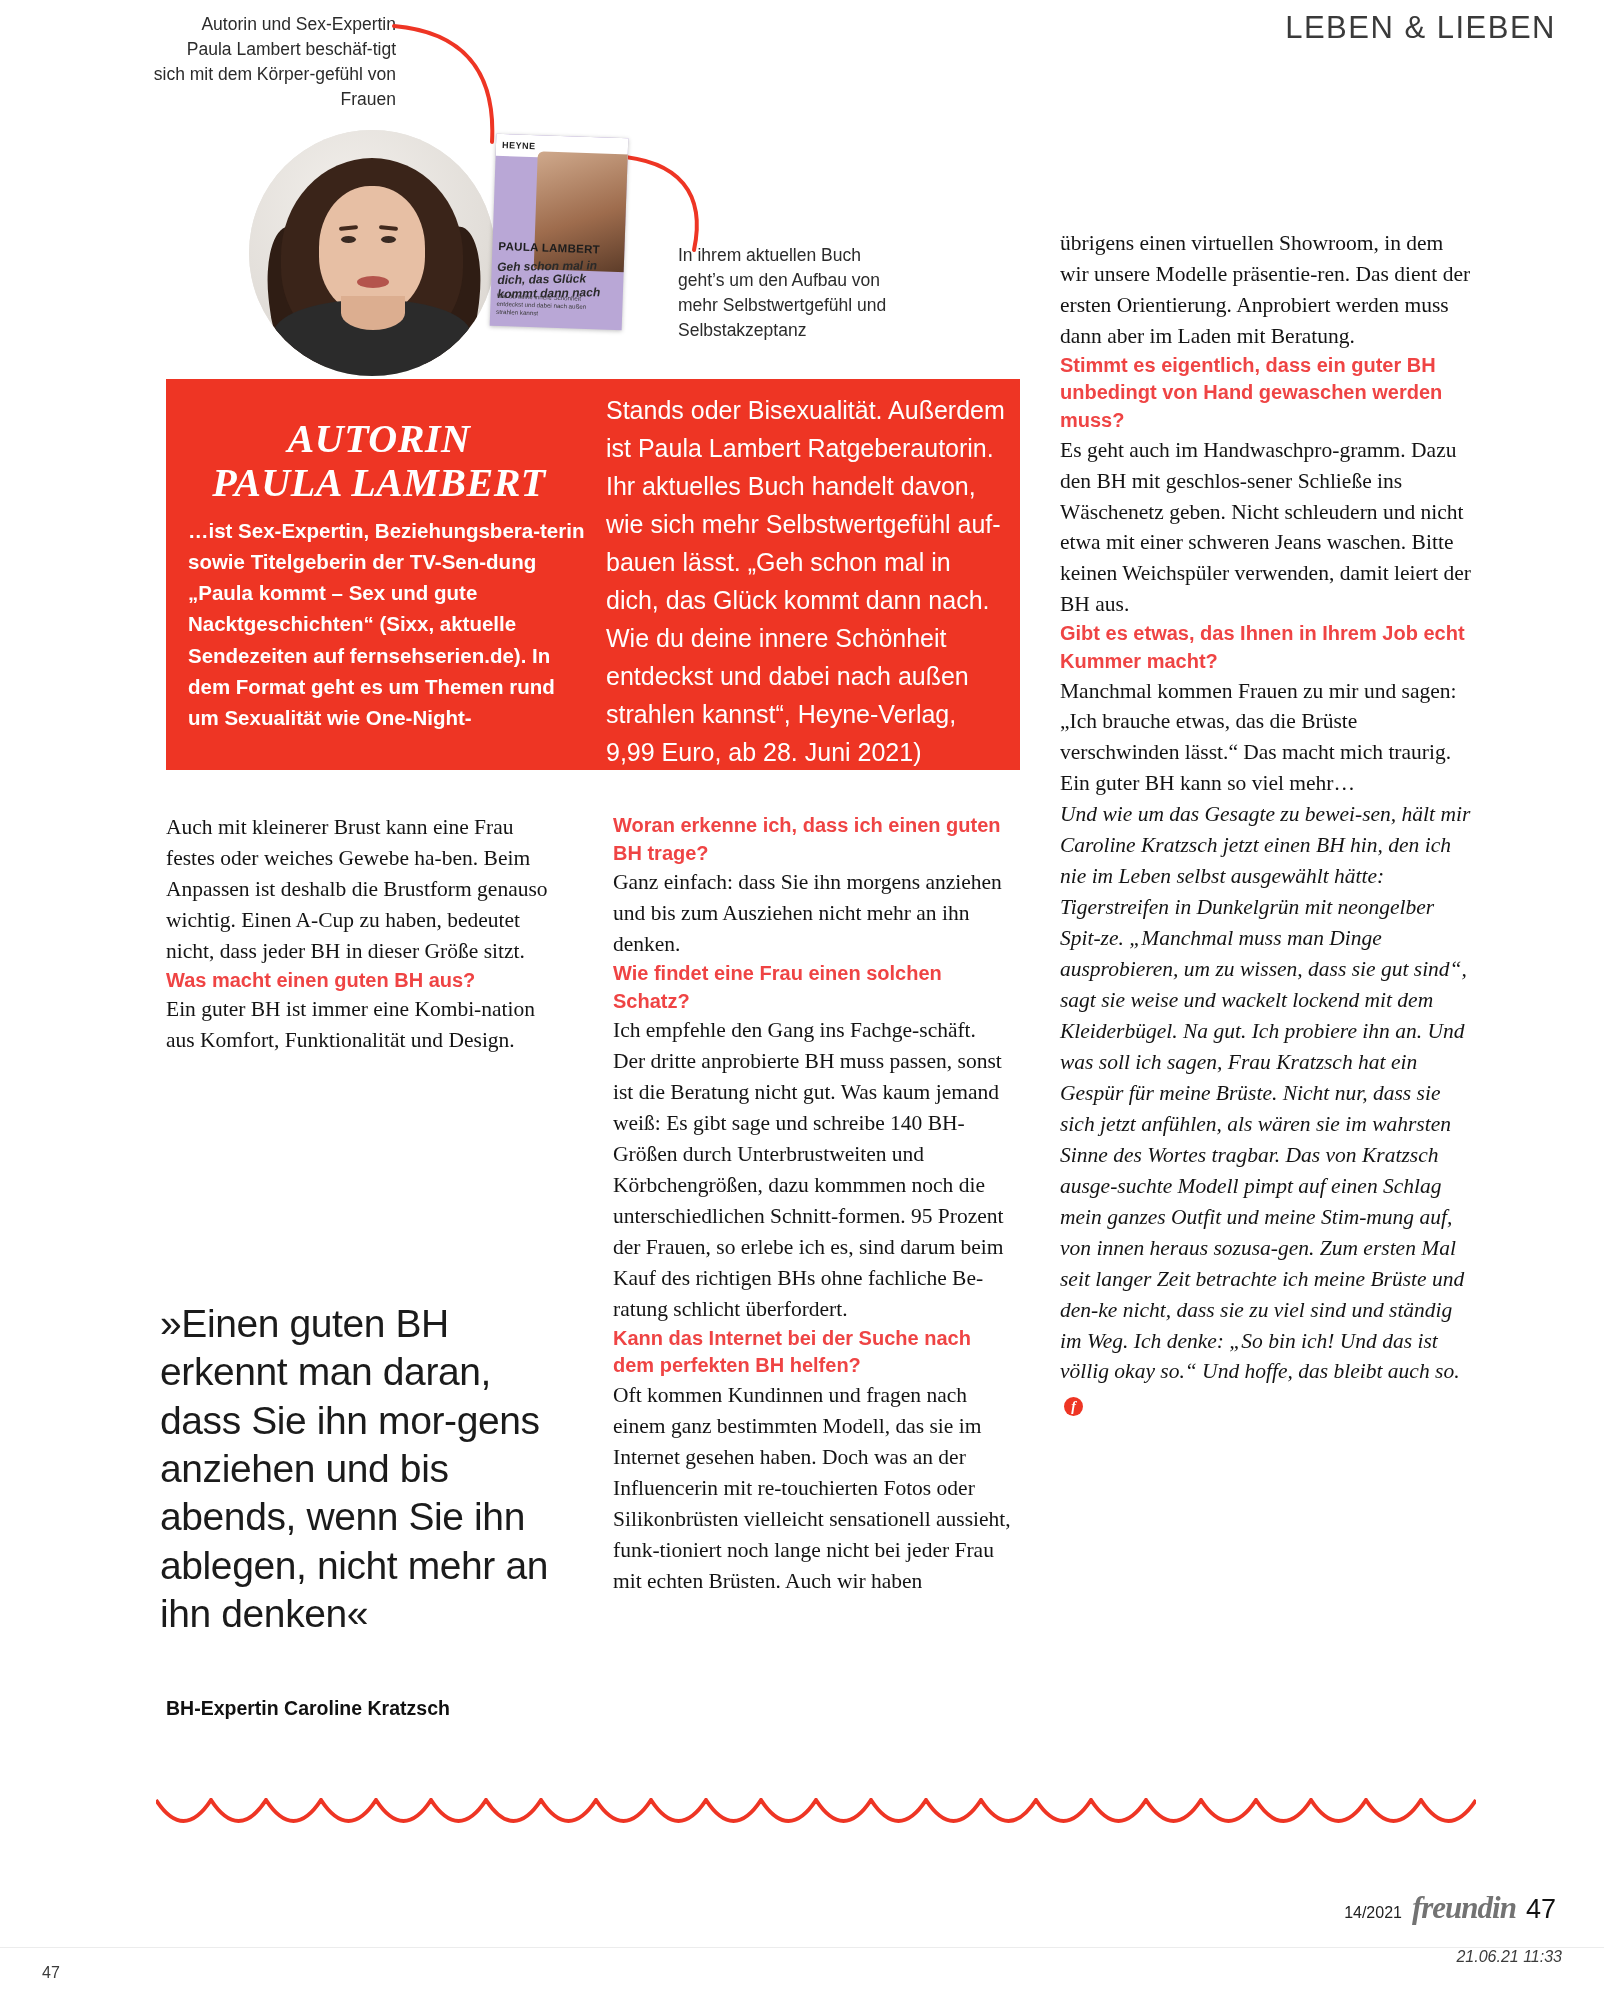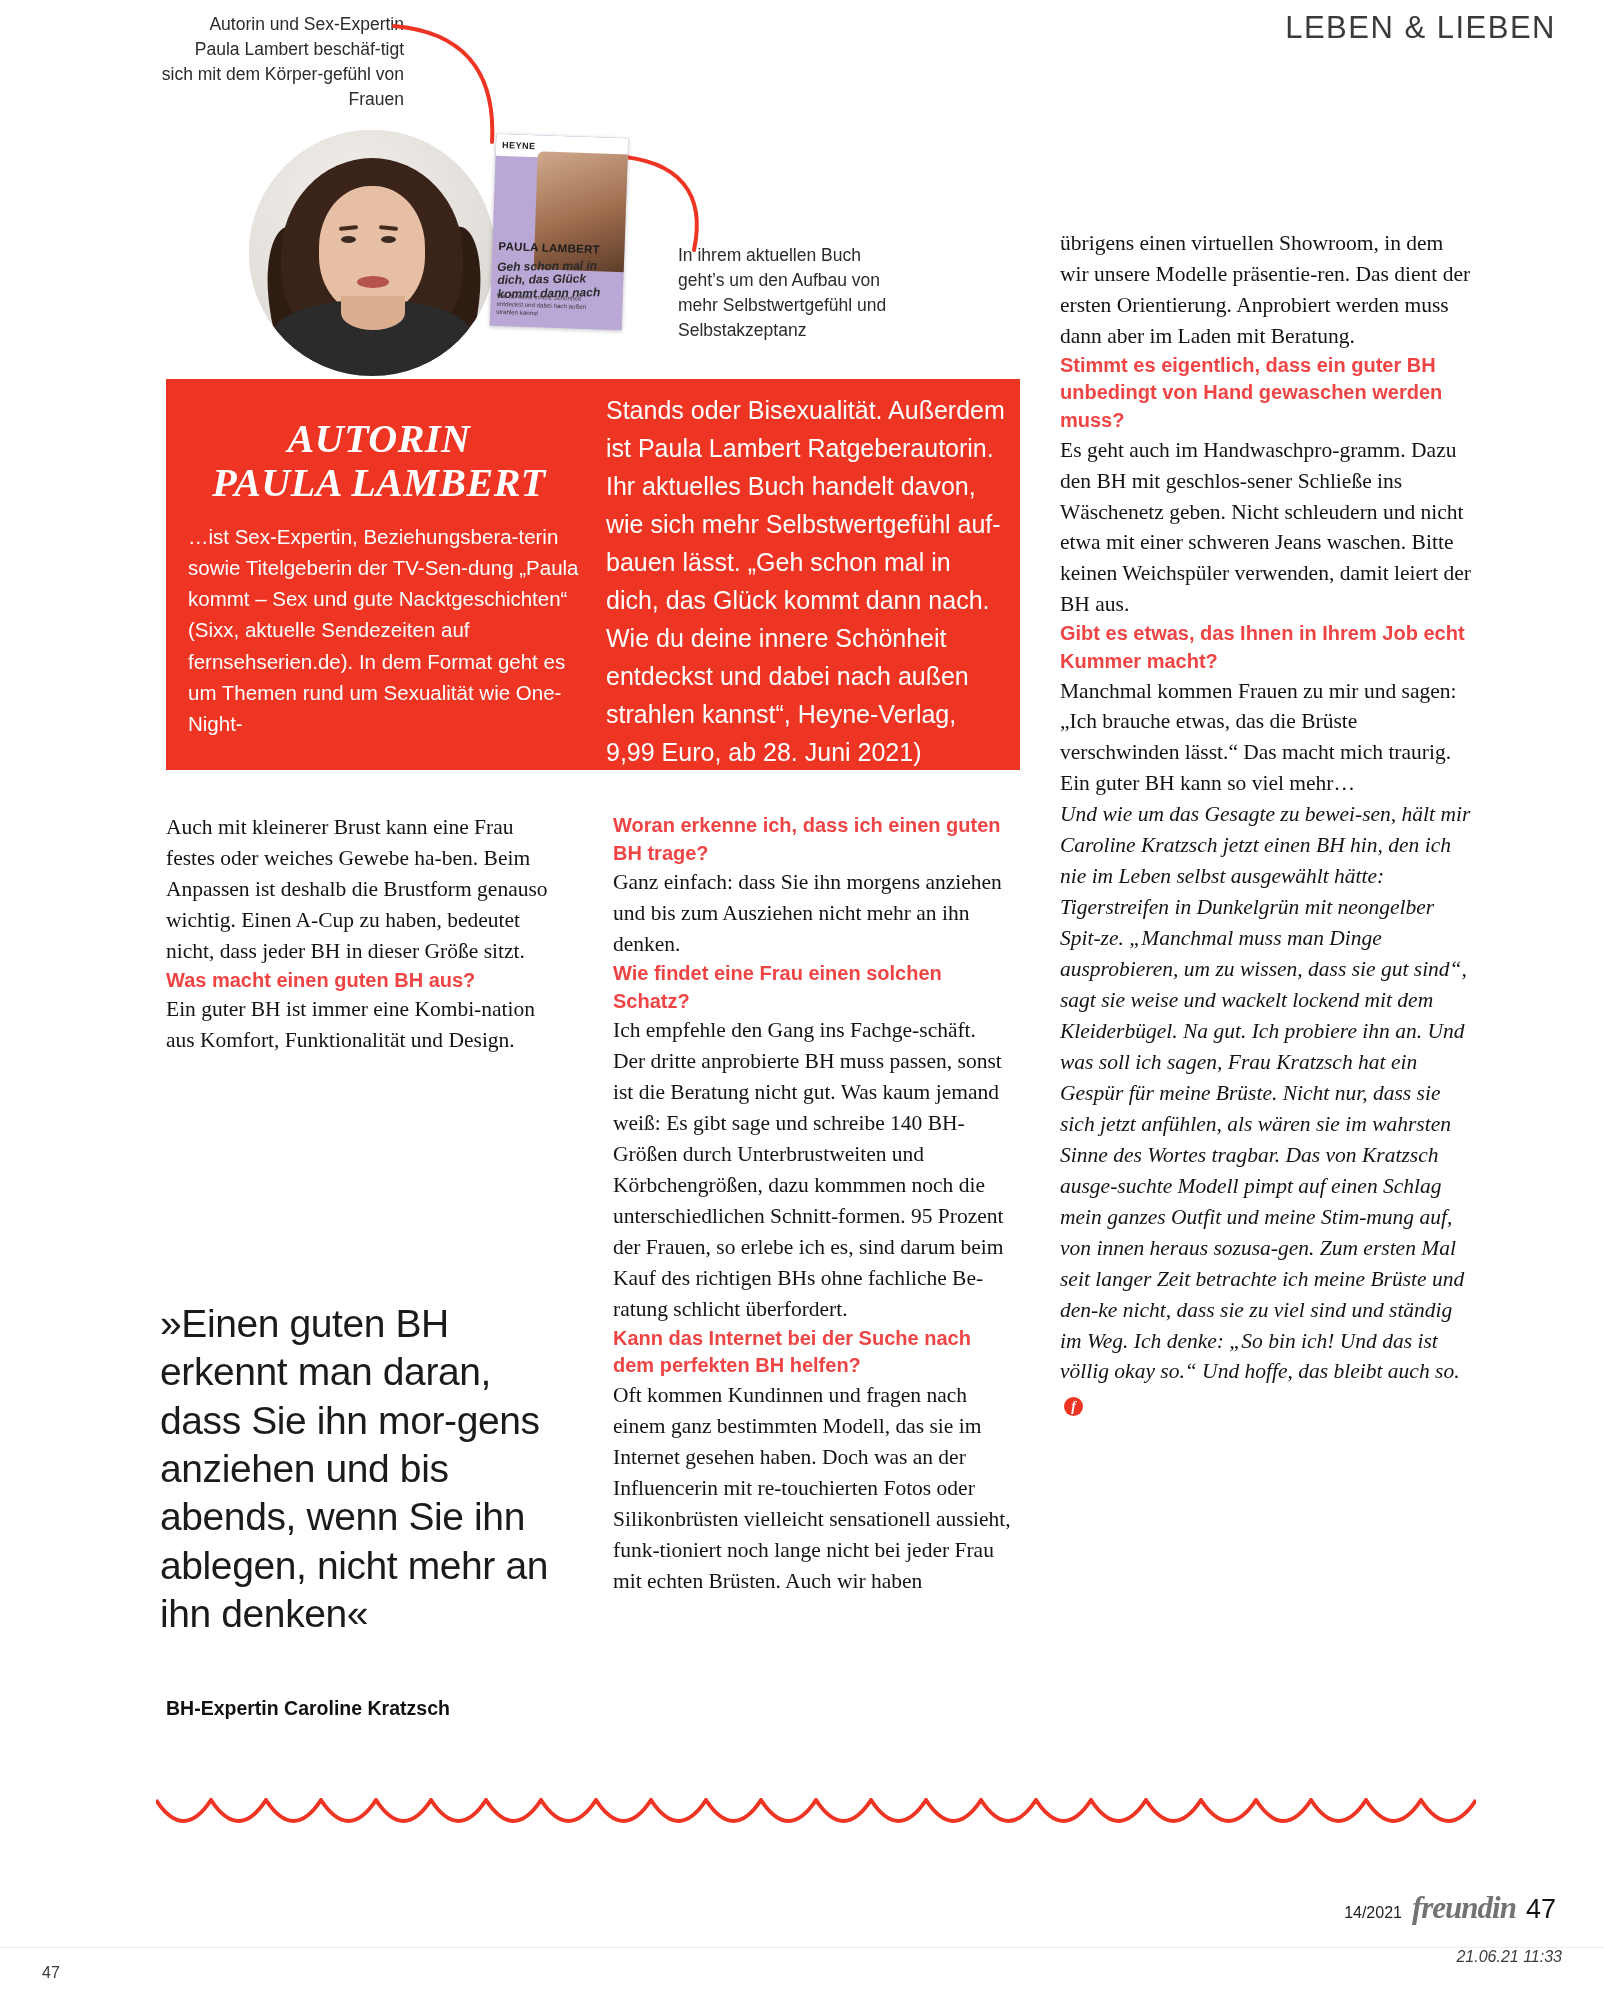--- a/index.html
+++ b/index.html
@@ -37,21 +37,20 @@
   
   .caption-top {
     position: absolute;
     left: 152px;
     top: 12px;
     width: 244px;
     text-align: right;
     font-size: 17.5px;
     line-height: 1.42;
     color: #2b2b2b;
-    margin-left: 8px;
   }
   .caption-right {
     position: absolute;
     left: 678px;
     top: 243px;
     width: 218px;
     font-size: 17.5px;
     line-height: 1.42;
     color: #2b2b2b;
   }
@@ -233,24 +232,25 @@
     font-family: "Liberation Serif", serif;
     font-style: italic;
     font-weight: 700;
     font-size: 40px;
     line-height: 1.1;
     letter-spacing: .5px;
   }
   .redbox .rb-col-left {
     position: absolute;
     left: 22px;
-    top: 142px;
+    top: 136px;
     width: 400px;
     font-size: 20.5px;
     line-height: 1.52;
+    font-weight: bold;
   }
   .redbox .rb-col-right {
     position: absolute;
     left: 440px;
     top: 12px;
     width: 400px;
     font-size: 25px;
     line-height: 1.52;
   }
 

